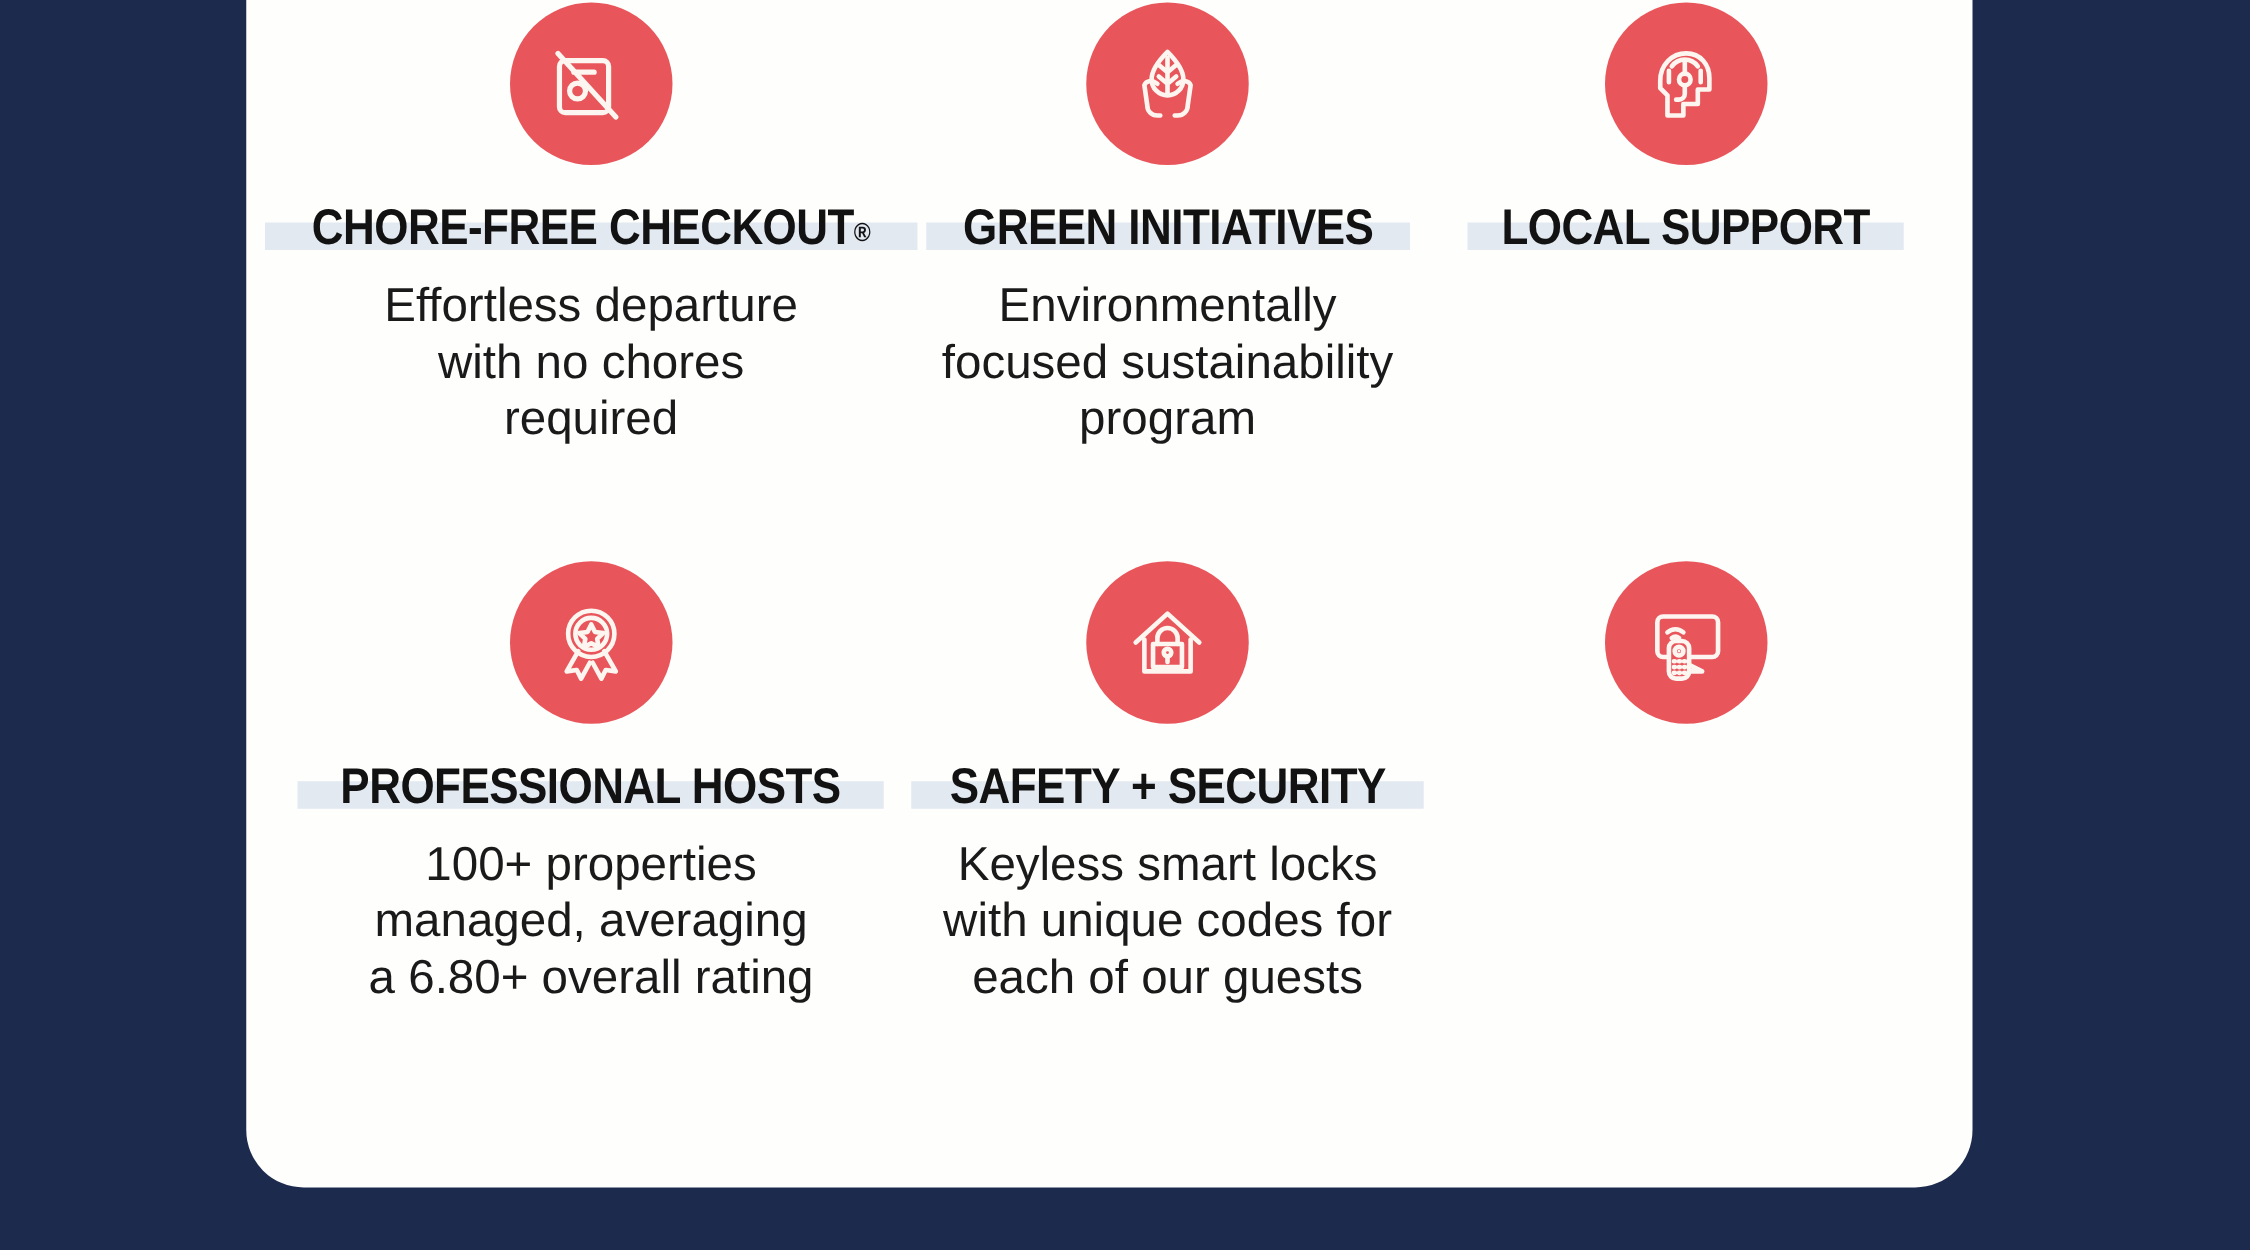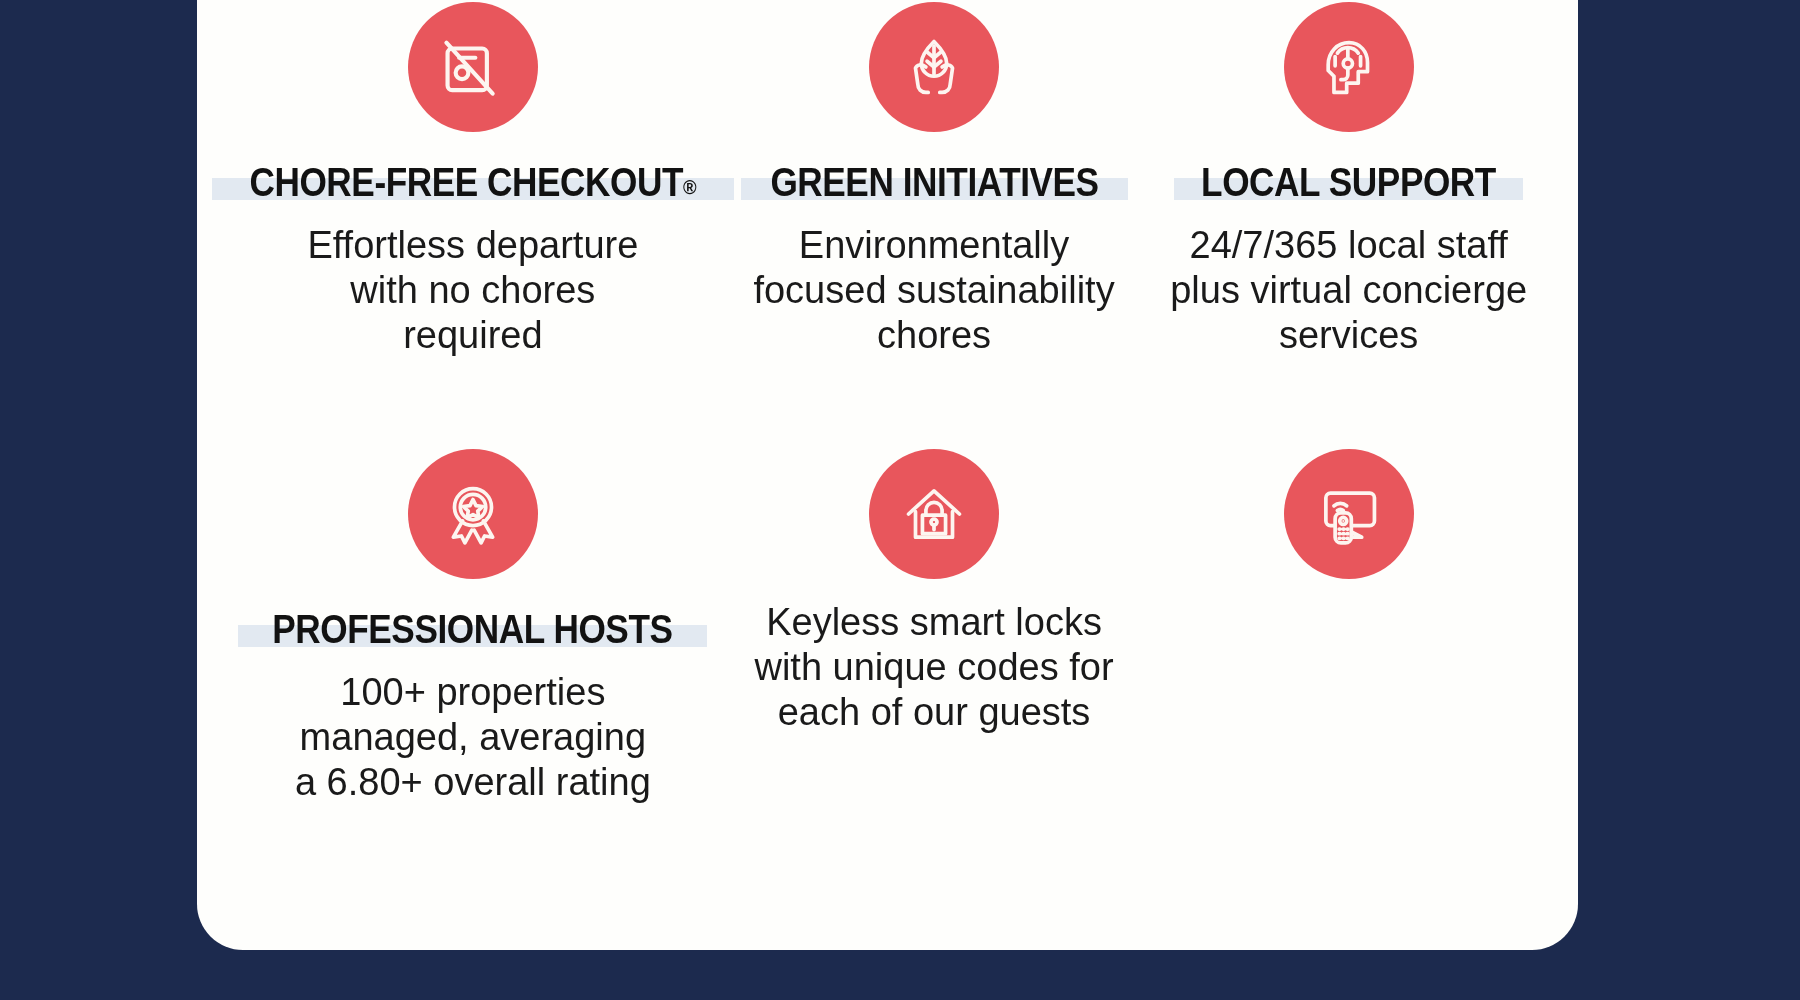--- a/index.html
+++ b/index.html
@@ -147,39 +147,38 @@
             <path d="M32 14 v24"></path>
             <path d="M32 24 l6 -5 M32 24 l-6 -5 M32 32 l6 -5 M32 32 l-6 -5"></path>
             <path d="M25 32 C21 29 17 30 16 33 l2 14 c0 4 3 7 7 7 h2"></path>
             <path d="M39 32 C43 29 47 30 48 33 l-2 14 c0 4 -3 7 -7 7 h-2"></path>
           </svg>
         </div>
         <div class="card-title-wrap">
           <span class="title-highlight"></span>
           <div class="card-title"><span>GREEN INITIATIVES</span></div>
         </div>
-        <div class="card-desc">Environmentally focused sustainability chores</div>
+        <div class="card-desc">Environmentally focused sustainability program</div>
       </div>
 
       <div class="card">
         <div class="icon-badge">
           <svg viewBox="0 0 64 64" fill="none" stroke="#fdf5f0" stroke-width="3.2" stroke-linecap="round" stroke-linejoin="round">
             <path d="M14 30 C14 19 22 11 32 11 C42 11 48 19 48 28 v8 h-8 v10 h-10 v8 h-11 v-14 l-5 -5 z"></path>
             <path d="M22 20 a11 11 0 0 1 18 0"></path>
             <path d="M31 16 v8"></path>
             <circle cx="31" cy="29" r="4"></circle>
             <path d="M31 33 v6 a4 4 0 0 1 -4 4 h-2"></path>
             <path d="M20 23 v8 M42 23 v8"></path>
           </svg>
         </div>
         <div class="card-title-wrap">
           <span class="title-highlight"></span>
           <div class="card-title"><span>LOCAL SUPPORT</span></div>
         </div>
-        <div class="card-desc">24/7/365 local staff plus virtual concierge services</div>
       </div>
 
       <div class="card">
         <div class="icon-badge">
           <svg viewBox="0 0 64 64" fill="none" stroke="#fdf5f0" stroke-width="3.2" stroke-linecap="round" stroke-linejoin="round">
             <circle cx="32" cy="26" r="16"></circle>
             <circle cx="32" cy="26" r="11"></circle>
             <path d="M32 19.5 l2.6 5.2 5.7 0.8 -4.2 4 1 5.7 -5.1 -2.7 -5.1 2.7 1 -5.7 -4.2 -4 5.7 -0.8 z"></path>
             <path d="M23 38 L15 52 l7 -1 3 6 6 -11"></path>
             <path d="M41 38 L49 52 l-7 -1 -3 6 -6 -11"></path>
@@ -195,20 +194,24 @@
       <div class="card">
         <div class="icon-badge">
           <svg viewBox="0 0 64 64" fill="none" stroke="#fdf5f0" stroke-width="3.2" stroke-linecap="round" stroke-linejoin="round">
             <path d="M10 32 L32 12 L54 32"></path>
             <path d="M16 30 v22 h32 v-22"></path>
             <path d="M25 33 v-4 a7 7 0 0 1 14 0 v4"></path>
             <rect x="22" y="33" width="20" height="16"></rect>
             <circle cx="32" cy="39" r="2.6"></circle>
             <path d="M32 41.5 v4"></path>
           </svg>
+        </div>
+        <div class="card-title-wrap">
+          <span class="title-highlight"></span>
+          <div class="card-title"><span>SAFETY + SECURITY</span></div>
         </div>
         <div class="card-desc">Keyless smart locks with unique codes for each of our guests</div>
       </div>
 
       <div class="card">
         <div class="icon-badge">
           <svg viewBox="0 0 64 64" fill="none" stroke="#fdf5f0" stroke-width="3.2" stroke-linecap="round" stroke-linejoin="round">
             <rect x="12" y="14" width="42" height="28" rx="4"></rect>
             <path d="M33 42 v6 M25 52 h18 l-8 -4"></path>
             <path d="M19 25 a8 8 0 0 1 11 0"></path>

